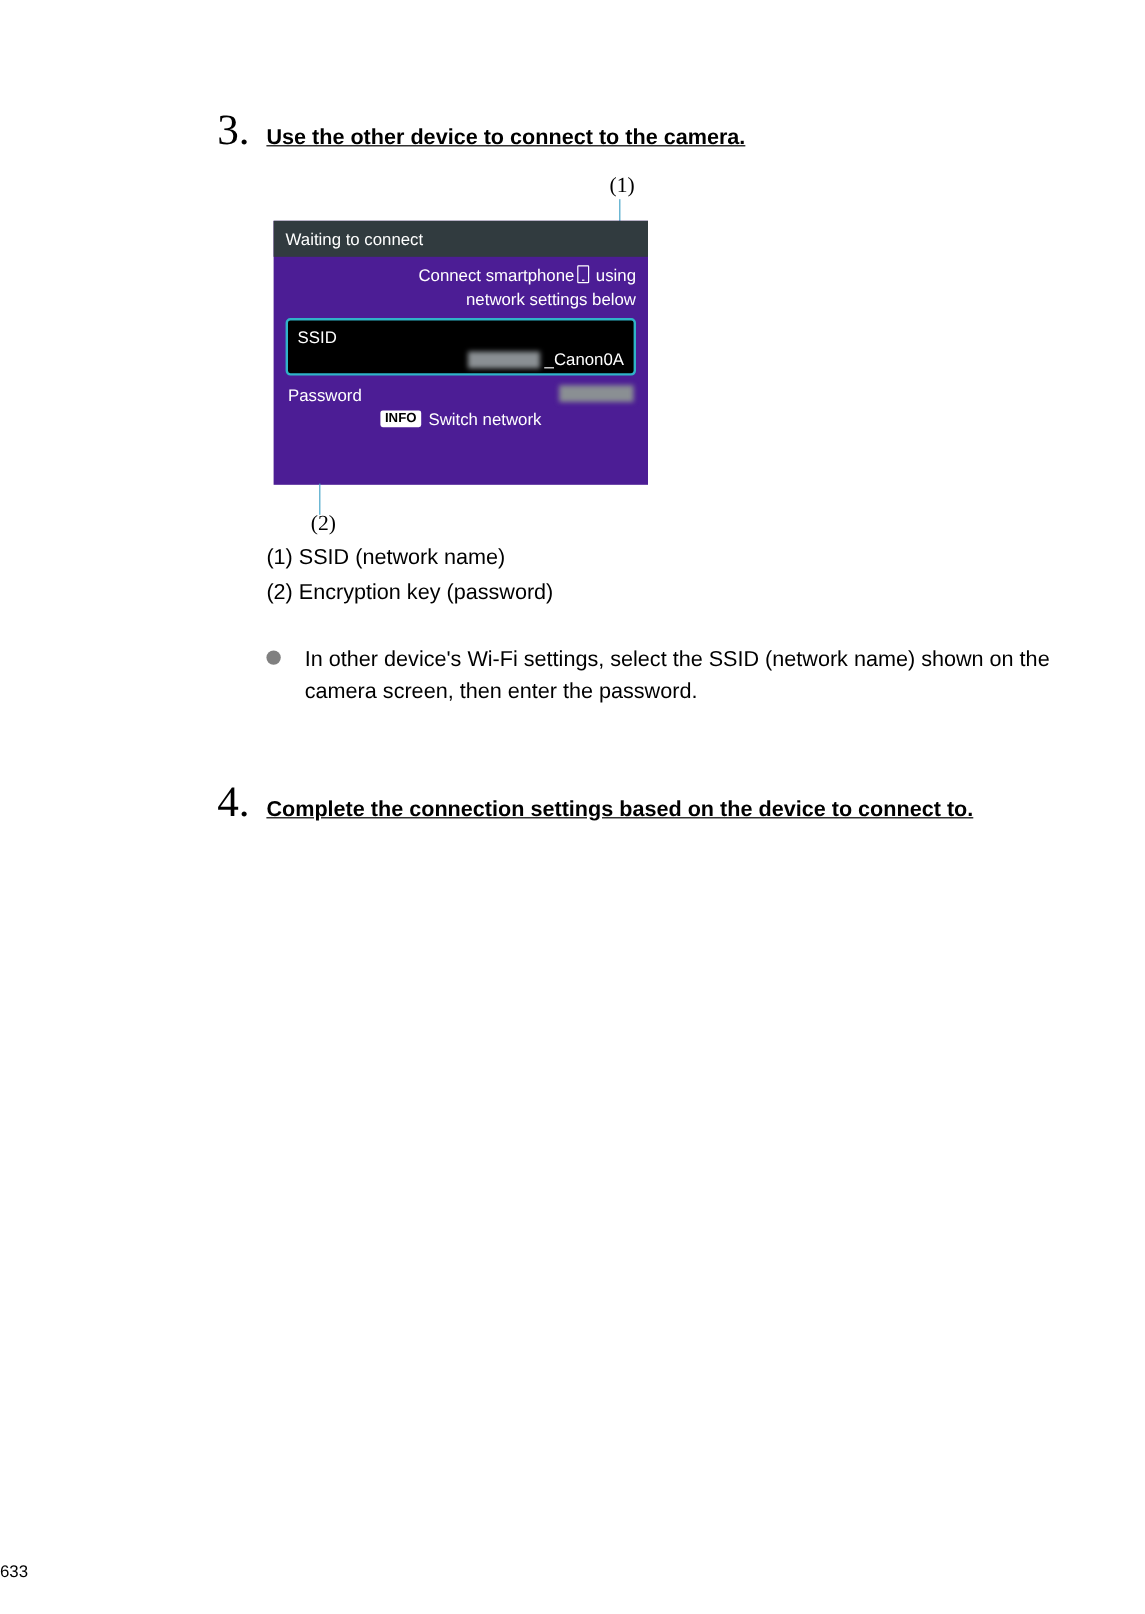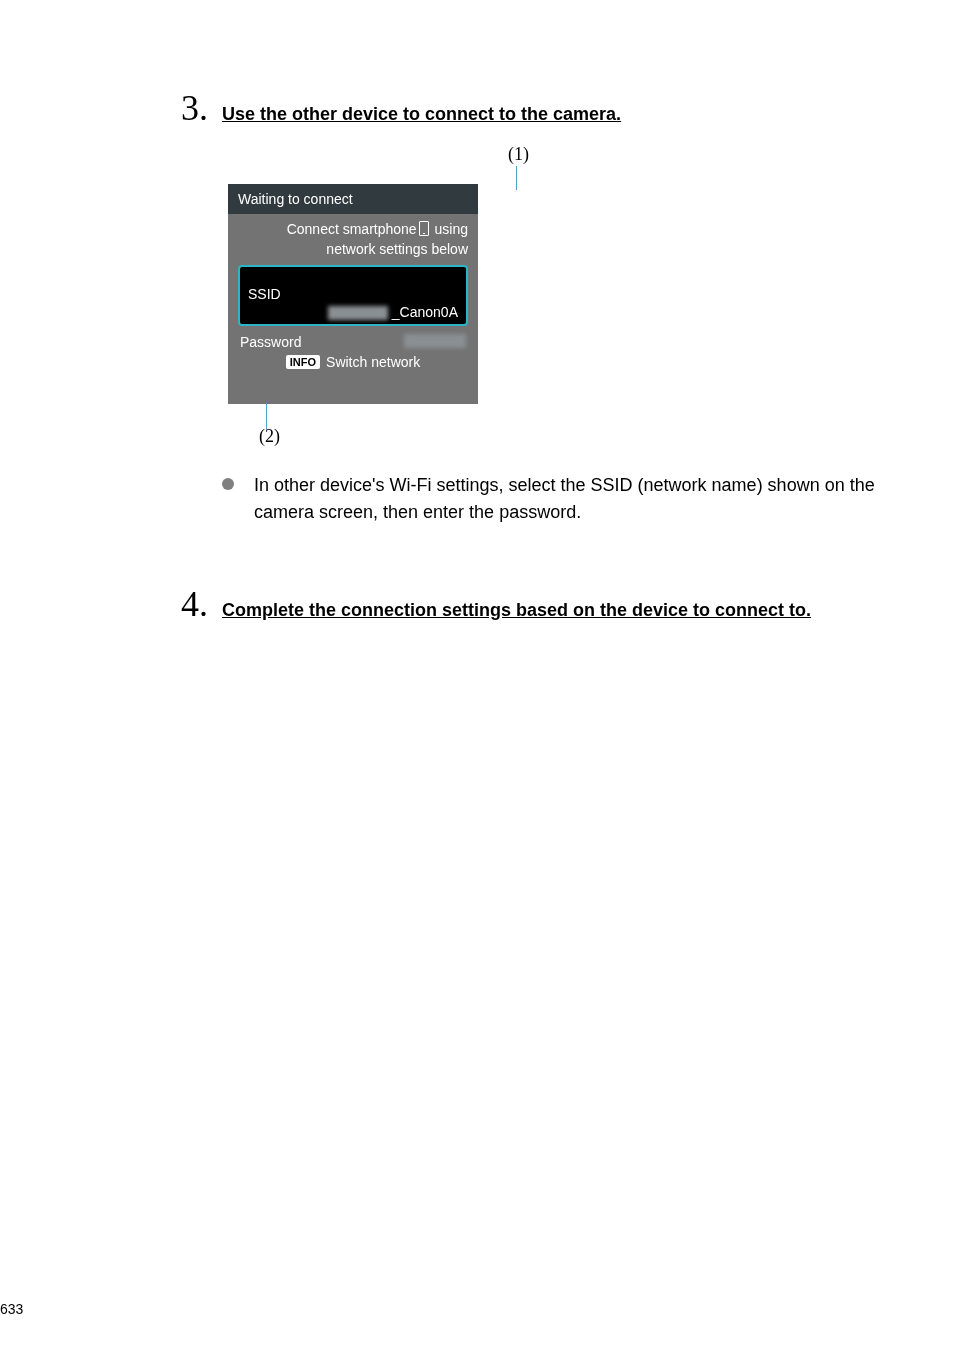--- a/index.html
+++ b/index.html
@@ -56,23 +56,23 @@
     top: 22px;
     left: 294px;
     width: 1px;
     height: 24px;
     background: #49a6c9;
   }
   .screen {
     position: absolute;
     top: 40px;
     left: 6px;
-    width: 250px;
+    width: 312px;
     height: 220px;
-    background: #737373;
+    background: #4c1d95;
     color: #fff;
     font-size: 14px;
     box-sizing: border-box;
   }
   .screen .title-row {
     background: #313b3f;
     padding: 7px 10px;
   }
   .screen .instr-row {
     padding: 6px 10px 2px 10px;
@@ -80,21 +80,21 @@
     text-align: right;
   }
   .ssid-block {
     margin: 4px 10px 4px 10px;
     border: 2px solid #2fb3c7;
     border-radius: 4px;
     background: #000;
     box-sizing: border-box;
   }
   .ssid-top {
-    padding: 19px 8px 0 8px;
+    padding: 6px 8px 0 8px;
   }
   .ssid-val {
     padding: 2px 8px 4px 8px;
     text-align: right;
   }
   .ssid-val .blur {
     display: inline-block;
     width: 60px;
     height: 14px;
     background: #8a8f93;
@@ -265,20 +265,24 @@
         <div class="info-row">
           <span class="info-badge">INFO</span>
           <span>Switch network</span>
         </div>
       </div>
 
       <span class="callout-2-line"></span>
       <span class="callout-2">(2)</span>
     </div>
 
+    <div class="list-lines">
+      <div>(1) SSID (network name)</div>
+      <div>(2) Encryption key (password)</div>
+    </div>
 
     <div class="bullet-block">
       <span class="grey-bullet"></span>
       <span class="bullet-text">In other device's Wi-Fi settings, select the SSID (network name) shown on the camera screen, then enter the password.</span>
     </div>
   </div>
 
   <div class="step step4">
     <div class="step-head">
       <span class="big-num">4.</span>

